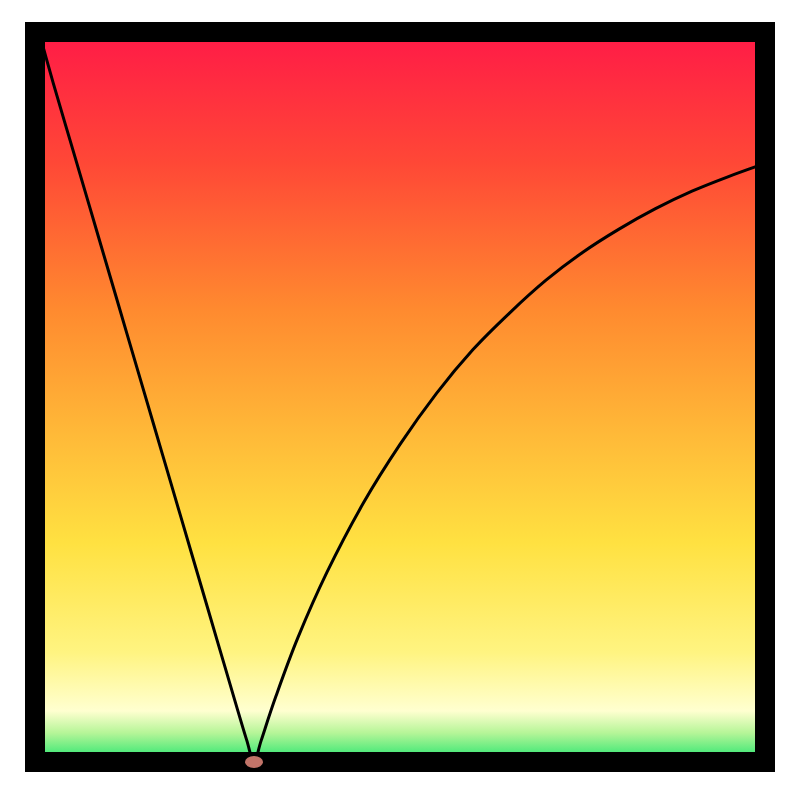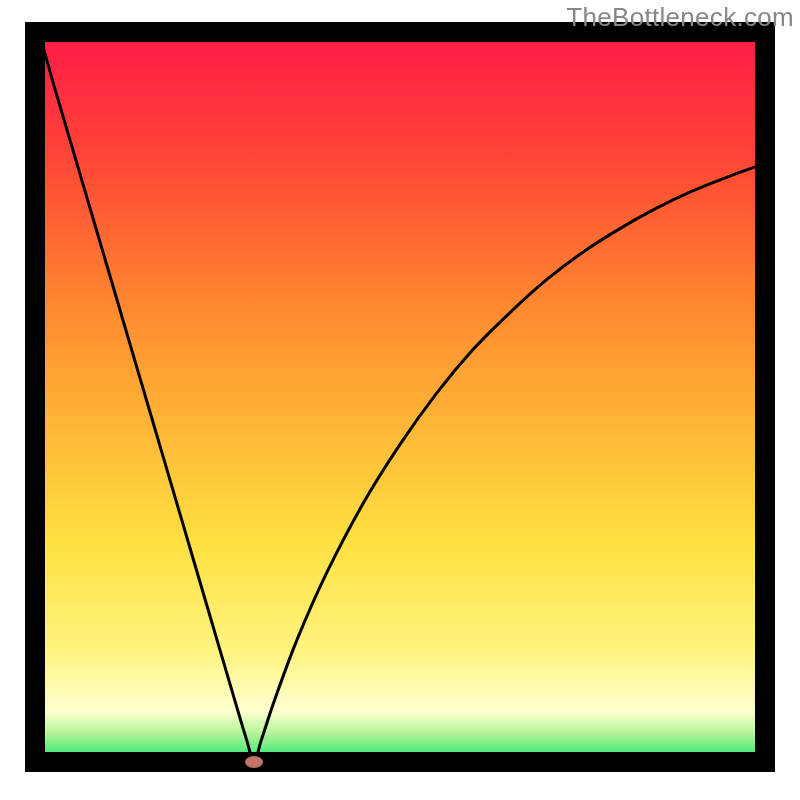--- a/index.html
+++ b/index.html
@@ -41,21 +41,20 @@
     background: #c27469;
     border-radius: 50%;
     transform: translate(-50%, -50%);
     z-index: 3;
   }
 </style>
 </head>
 <body>
 
 <div class="wrap">
-  <div class="attribution">TheBottleneck.com</div>
   <div class="plot">
     <svg id="plot-svg" width="750" height="750" viewBox="0 0 750 750">
       <defs>
         <linearGradient id="bg-grad" x1="0" y1="0" x2="0" y2="1">
             <stop offset="0%" stop-color="#ff1a47"></stop>
             <stop offset="18%" stop-color="#ff4836"></stop>
             <stop offset="38%" stop-color="#ff8a2f"></stop>
             <stop offset="55%" stop-color="#ffb938"></stop>
             <stop offset="70%" stop-color="#ffe141"></stop>
             <stop offset="85%" stop-color="#fff481"></stop>

